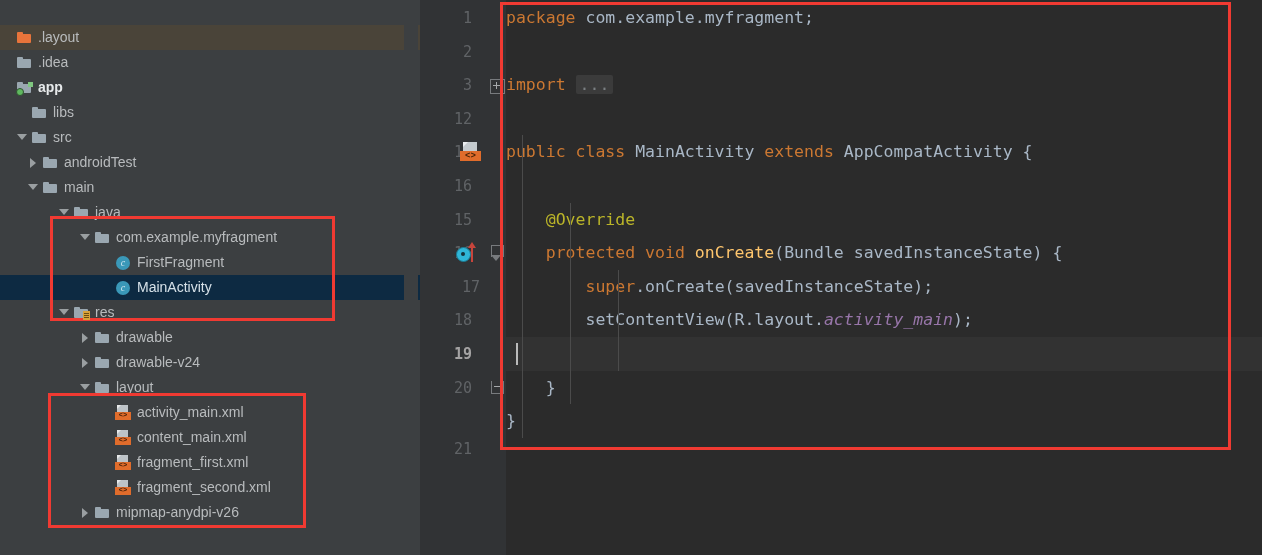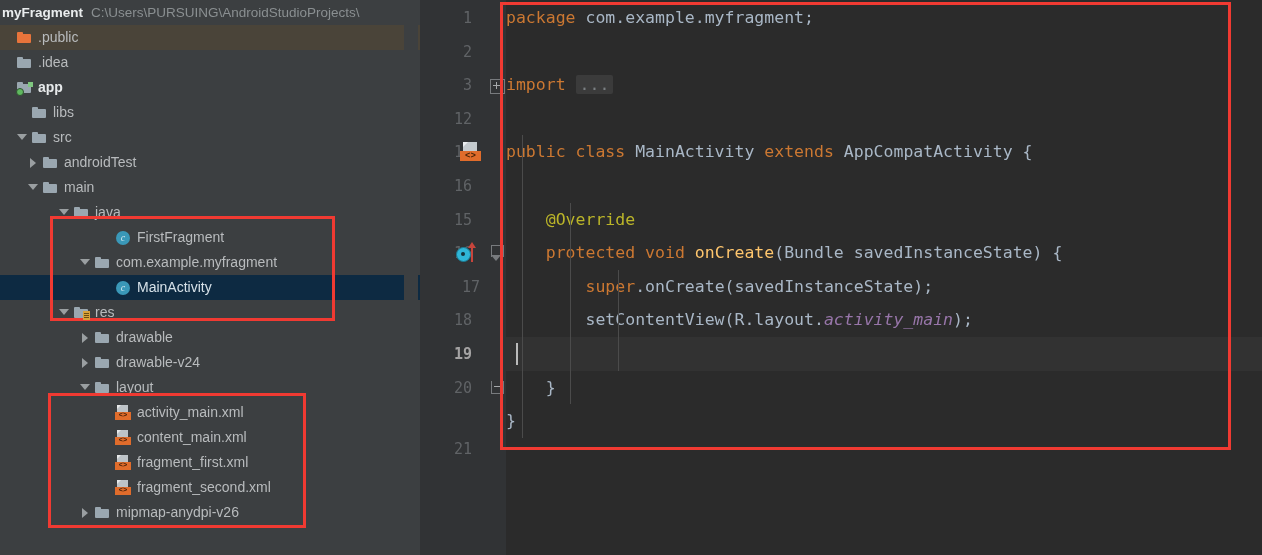--- a/index.html
+++ b/index.html
@@ -168,30 +168,26 @@
   
   .redbox{position:absolute;border:3px solid #f03a32;box-sizing:border-box;pointer-events:none;}
 </style>
 </head>
 <body>
 
 <div id="app">
 
   <div id="sidebar">
 
-    <div id="titlebar">
-      <span class="proj">myFragment</span>
-      <span class="path">C:\Users\PURSUING\AndroidStudioProjects\</span>
-    </div>
 
     <div id="tree">
         <div class="row i0 hover">
           <span class="arrow none"></span>
           <span class="ico folder folder-orange"></span>
-          <span class="lbl">.public</span>
+          <span class="lbl">.layout</span>
         </div>
         <div class="row i0">
           <span class="arrow none"></span>
           <span class="ico folder"></span>
           <span class="lbl">.idea</span>
         </div>
         <div class="row i0 bold">
           <span class="arrow none"></span>
           <span class="ico folder module">
             <i class="corner"></i>
@@ -217,31 +213,31 @@
         <div class="row i2">
           <span class="arrow down"></span>
           <span class="ico folder"></span>
           <span class="lbl">main</span>
         </div>
         <div class="row i3">
           <span class="arrow down"></span>
           <span class="ico folder"></span>
           <span class="lbl">java</span>
         </div>
+        <div class="row i4">
+          <span class="arrow down"></span>
+          <span class="ico folder"></span>
+          <span class="lbl">com.example.myfragment</span>
+        </div>
         <div class="row i5">
           <span class="arrow none"></span>
           <span class="ico cls">
             <i class="circ"></i>
           </span>
           <span class="lbl">FirstFragment</span>
-        </div>
-        <div class="row i4">
-          <span class="arrow down"></span>
-          <span class="ico folder"></span>
-          <span class="lbl">com.example.myfragment</span>
         </div>
         <div class="row i5 selected">
           <span class="arrow none"></span>
           <span class="ico cls">
             <i class="circ"></i>
           </span>
           <span class="lbl">MainActivity</span>
         </div>
         <div class="row i3">
           <span class="arrow down"></span>

